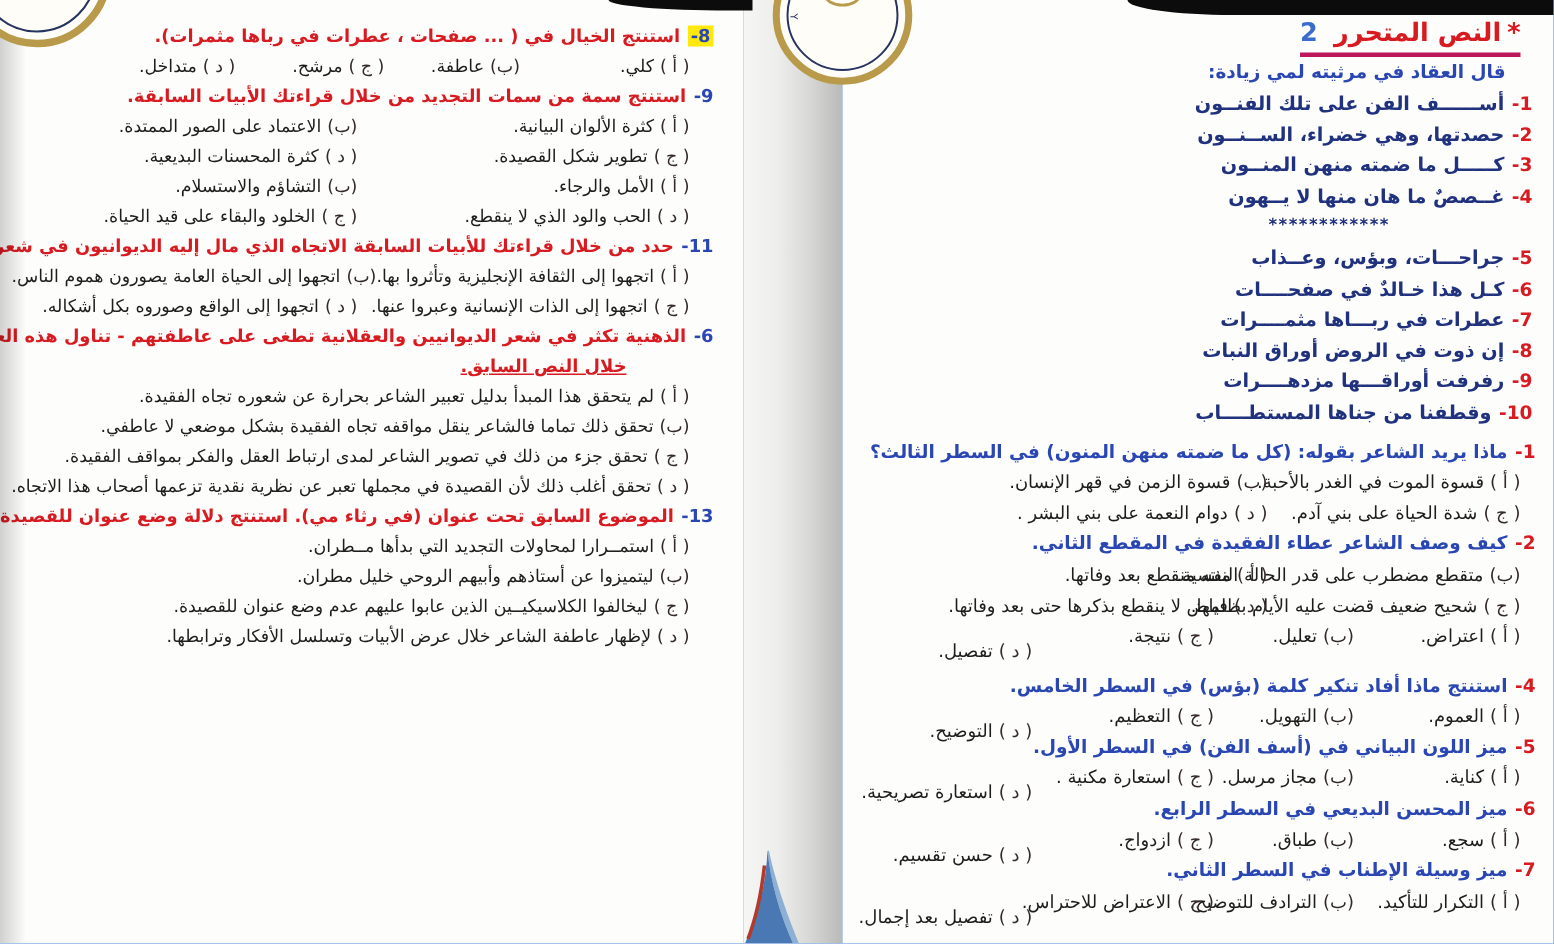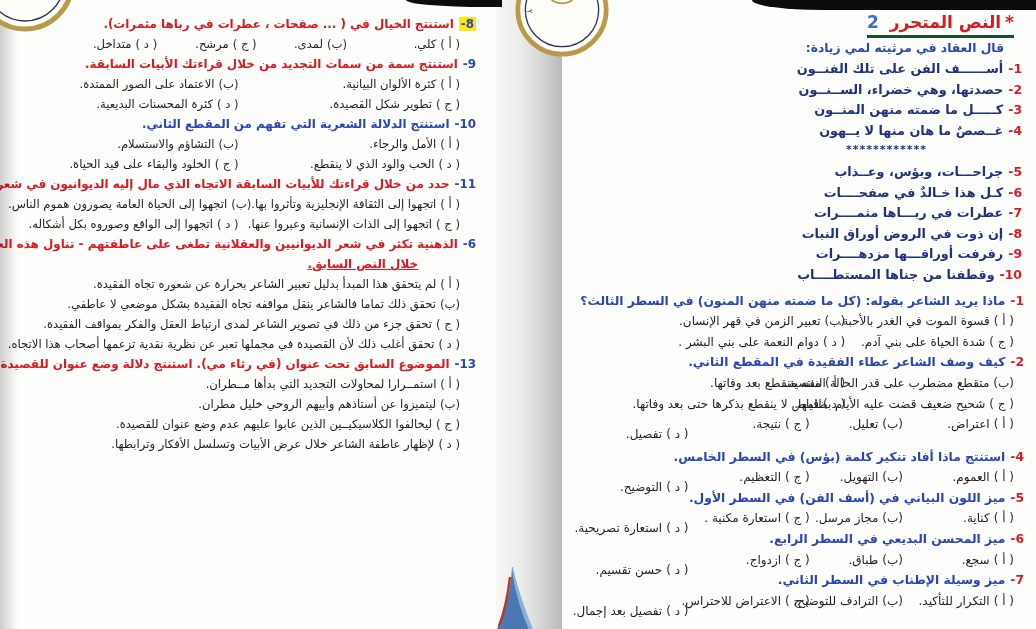--- a/index.html
+++ b/index.html
@@ -23,21 +23,21 @@
   .seal-left{left:-25px;top:-68px;}
   .seal-right{left:515px;top:-37px;}
   
   .ribbon{position:absolute;left:497px;top:567px;}
 
   
   .content{position:relative;height:100%;}
   #page-right .content{padding:10px 12px 0 8px;}
   .rline{height:20.6px;line-height:20.6px;white-space:nowrap;}
   .r-title-row{height:28px;line-height:24px;text-align:right;padding-right:10px;}
-  .r-title{display:inline-block;border-bottom:3px solid #14532d;padding-bottom:1px;
+  .r-title{display:inline-block;border-bottom:3px solid #be185d;padding-bottom:1px;
     font-size:17px;font-weight:bold;}
   .t-star{color:#d81b21;margin-left:4px;}
   .t-text{color:#d81b21;}
   .t-num{color:#3a6ccc;margin-right:5px;}
   .r-intro{height:20px;line-height:20px;color:#2946b3;font-weight:bold;
     font-size:12.3px;padding-right:20px;}
   .poem-line{padding-right:2px;}
   .p-num{color:#d81b21;font-weight:bold;font-size:12.4px;margin-left:5px;}
   .p-text{color:#20317e;font-weight:bold;font-size:12.8px;}
   .stars{padding-right:97px;color:#20317e;font-weight:bold;font-size:11px;letter-spacing:1px;}
@@ -82,34 +82,33 @@
 
 <div id="screen">
 
   <div class="gap-shadow"></div>
 
   <div id="page-left" class="page">
     <div class="content" id="lq">
         <div class="line q-hdr"><span class="q-num num-blue hl">8-</span><span class="q-text txt-red">استنتج الخيال في ( ... صفحات ، عطرات في رباها مثمرات).</span></div>
         <div class="line opt-row four">
           <span class="opt"><span class="opt-m">( أ )</span><span class="opt-t">كلي.</span></span>
-          <span class="opt"><span class="opt-m">(ب)</span><span class="opt-t">لمدى.</span></span>
+          <span class="opt"><span class="opt-m">(ب)</span><span class="opt-t">عاطفة.</span></span>
           <span class="opt"><span class="opt-m">( ج )</span><span class="opt-t">مرشح.</span></span>
           <span class="opt"><span class="opt-m">( د )</span><span class="opt-t">متداخل.</span></span>
         </div>
         <div class="line q-hdr"><span class="q-num num-blue">9-</span><span class="q-text txt-red">استنتج سمة من سمات التجديد من خلال قراءتك الأبيات السابقة.</span></div>
         <div class="line opt-row two">
           <span class="opt"><span class="opt-m">( أ )</span><span class="opt-t">كثرة الألوان البيانية.</span></span>
           <span class="opt"><span class="opt-m">(ب)</span><span class="opt-t">الاعتماد على الصور الممتدة.</span></span>
         </div>
         <div class="line opt-row two">
           <span class="opt"><span class="opt-m">( ج )</span><span class="opt-t">تطوير شكل القصيدة.</span></span>
           <span class="opt"><span class="opt-m">( د )</span><span class="opt-t">كثرة المحسنات البديعية.</span></span>
         </div>
-        <div class="line q-hdr"><span class="q-num num-blue">10-</span><span class="q-text txt-blue">استنتج الدلالة الشعرية التي تفهم من المقطع الثاني.</span></div>
         <div class="line opt-row two">
           <span class="opt"><span class="opt-m">( أ )</span><span class="opt-t">الأمل والرجاء.</span></span>
           <span class="opt"><span class="opt-m">(ب)</span><span class="opt-t">التشاؤم والاستسلام.</span></span>
         </div>
         <div class="line opt-row two">
           <span class="opt"><span class="opt-m">( د )</span><span class="opt-t">الحب والود الذي لا ينقطع.</span></span>
           <span class="opt"><span class="opt-m">( ج )</span><span class="opt-t">الخلود والبقاء على قيد الحياة.</span></span>
         </div>
         <div class="line q-hdr"><span class="q-num num-blue">11-</span><span class="q-text txt-red">حدد من خلال قراءتك للأبيات السابقة الاتجاه الذي مال إليه الديوانيون في شعرهم.</span></div>
         <div class="line opt-row two">
@@ -153,21 +152,21 @@
           <div class="rline poem-line"><span class="p-num">6-</span><span class="p-text">كـل هذا خـالدٌ في صفحــــات</span></div>
           <div class="rline poem-line"><span class="p-num">7-</span><span class="p-text">عطرات في ربـــاها مثمــــرات</span></div>
           <div class="rline poem-line"><span class="p-num">8-</span><span class="p-text">إن ذوت في الروض أوراق النبات</span></div>
           <div class="rline poem-line"><span class="p-num">9-</span><span class="p-text">رفرفت أوراقـــها مزدهــــرات</span></div>
           <div class="rline poem-line"><span class="p-num">10-</span><span class="p-text">وقطفنا من جناها المستطــــاب</span></div>
         </div>
       <div id="rq">
           <div class="rline q-hdr"><span class="q-num num-red">1-</span><span class="q-text txt-blue">ماذا يريد الشاعر بقوله: (كل ما ضمته منهن المنون) في السطر الثالث؟</span></div>
           <div class="rline opt-row two">
             <span class="opt"><span class="opt-m">( أ )</span><span class="opt-t">قسوة الموت في الغدر بالأحبة.</span></span>
-            <span class="opt"><span class="opt-m">(ب)</span><span class="opt-t">تعبير الزمن في قهر الإنسان.</span></span>
+            <span class="opt"><span class="opt-m">(ب)</span><span class="opt-t">قسوة الزمن في قهر الإنسان.</span></span>
           </div>
           <div class="rline opt-row two">
             <span class="opt"><span class="opt-m">( ج )</span><span class="opt-t">شدة الحياة على بني آدم.</span></span>
             <span class="opt"><span class="opt-m">( د )</span><span class="opt-t">دوام النعمة على بني البشر .</span></span>
           </div>
           <div class="rline q-hdr"><span class="q-num num-red">2-</span><span class="q-text txt-blue">كيف وصف الشاعر عطاء الفقيدة في المقطع الثاني.</span></div>
           <div class="rline opt-row two">
             <span class="opt"><span class="opt-m">(ب)</span><span class="opt-t">متقطع مضطرب على قدر الحالة النفسية.</span></span>
             <span class="opt"><span class="opt-m">( أ )</span><span class="opt-t">منته منقطع بعد وفاتها.</span></span>
           </div>

